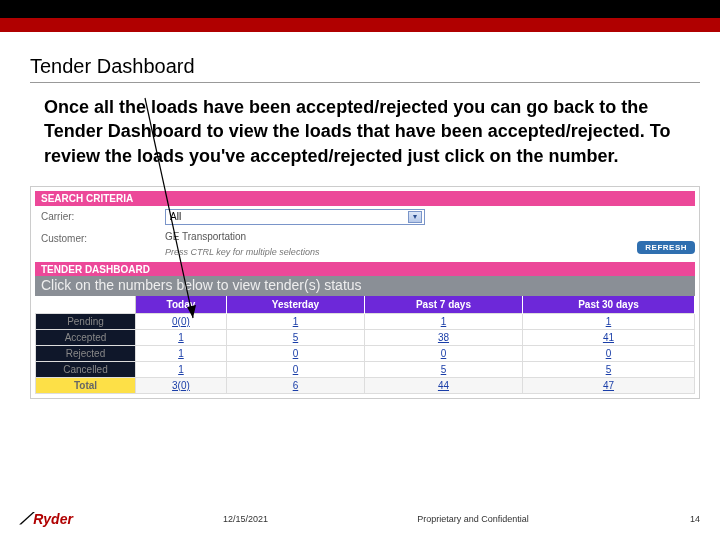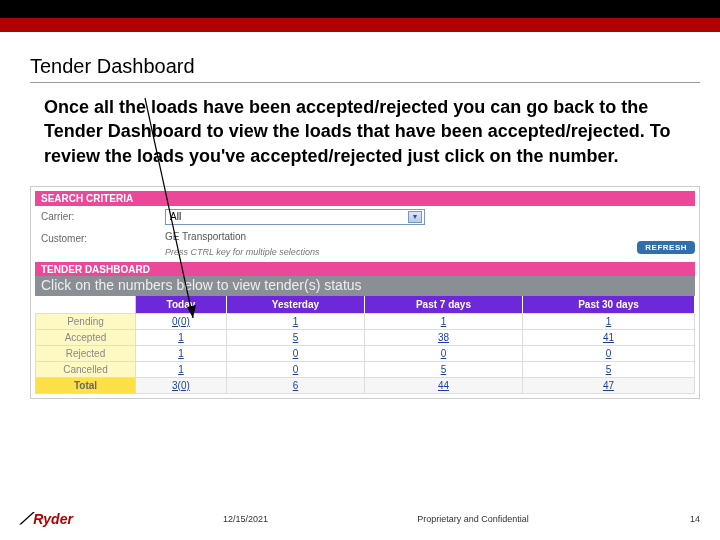--- a/index.html
+++ b/index.html
@@ -116,21 +116,21 @@
     border-right: 1px solid #ccc;
     width: 100px;
   }
   table.td-table td {
     text-align: center;
     padding: 2px;
     border: 1px solid #ddd;
     color: #777;
   }
   table.td-table td.rowhead {
-    background: #fef9c3;
+    background: #0f172a;
     color: #888;
     font-size: 10px;
     width: 100px;
   }
   table.td-table td a {
     color: #1a3ea8;
     text-decoration: underline;
     cursor: pointer;
   }
   tr.totalrow td.rowhead { background: #fde047; color: #666; font-weight: bold; }

